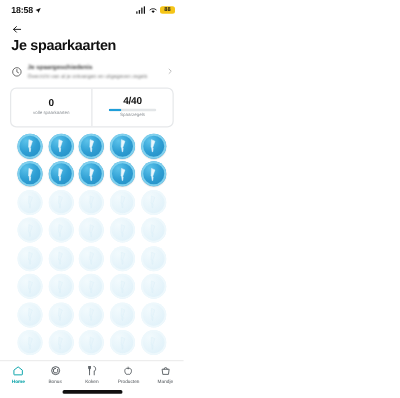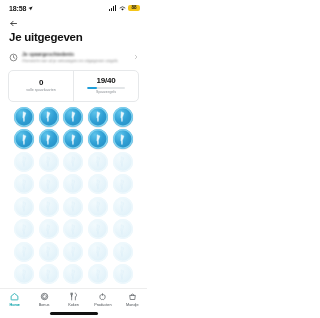--- a/index.html
+++ b/index.html
@@ -170,21 +170,21 @@
     <span class="sb-batt">88</span>
   </div>
 </div>
 
 <div class="backrow">
   <svg class="back-arrow" viewBox="0 0 24 24">
     <path d="M20 12 H5 M11 6 L5 12 L11 18" stroke="#111" stroke-width="2" fill="none" stroke-linecap="round" stroke-linejoin="round"></path>
   </svg>
 </div>
 
-<div class="page-title">Je uitgegeven</div>
+<div class="page-title">Je spaarkaarten</div>
 
 <div class="history-row">
   <svg class="hist-icon" viewBox="0 0 24 24">
     <circle cx="12" cy="12" r="9" stroke="#555" stroke-width="1.8" fill="none"></circle>
     <path d="M12 7 V12 L15.5 14" stroke="#555" stroke-width="1.8" fill="none" stroke-linecap="round" stroke-linejoin="round"></path>
   </svg>
   <div class="hist-text">
     <div class="hist-title">Je spaargeschiedenis</div>
     <div class="hist-sub">Overzicht van al je ontvangen en uitgegeven zegels</div>
   </div>
@@ -192,21 +192,21 @@
     <path d="M9 5 L16 12 L9 19" stroke="#999" stroke-width="2" fill="none" stroke-linecap="round" stroke-linejoin="round"></path>
   </svg>
 </div>
 
 <div class="stats-card">
   <div class="stat">
     <div class="stat-value">0</div>
     <div class="stat-label">volle spaarkaarten</div>
   </div>
   <div class="stat">
-    <div class="stat-value">19/40</div>
+    <div class="stat-value">4/40</div>
     <div class="bar-track">
       <div class="bar-fill" style="width: 25%;"></div>
     </div>
     <div class="stat-label">Spaarzegels</div>
   </div>
 </div>
 
 <div class="grid-wrap">
   <div class="stamp-grid" id="stamp-grid">
       <div class="stamp filled">

